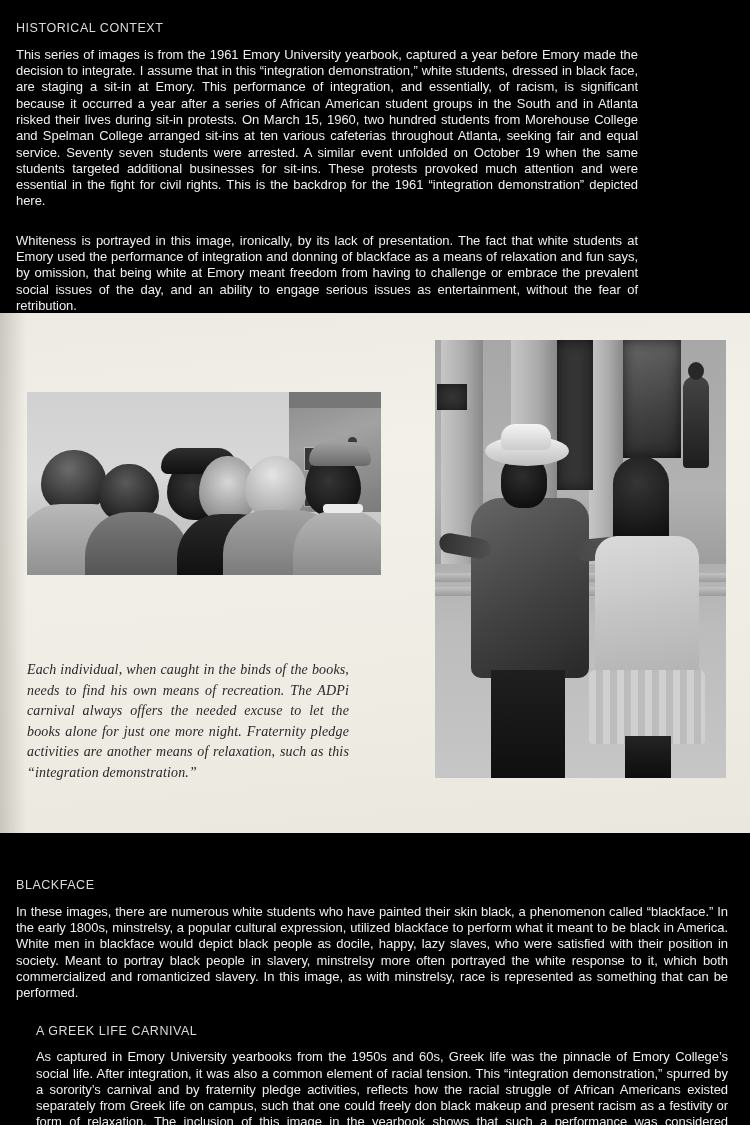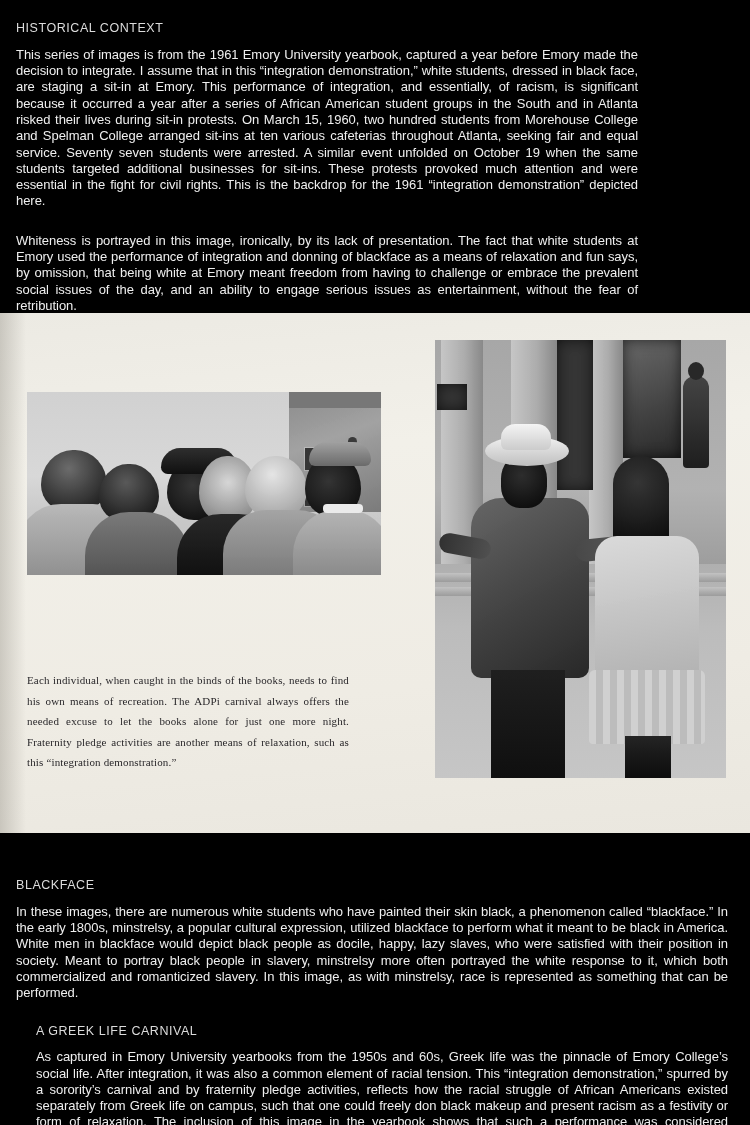--- a/index.html
+++ b/index.html
@@ -135,24 +135,25 @@
   }
   #photo-pair .figure { position: absolute; }
   #photo-pair .hat {
     position: absolute; border-radius: 50%;
   }
 
   
   #yearbook-caption {
     position: absolute;
     left: 27px;
-    top: 357px;               
+    top: 347px;               
     width: 322px;
     font-family: "Liberation Serif", serif;
-    font-size: 11px;
+    font-style: italic;
+    font-size: 14px;
     line-height: 20.6px;
     color: #29272a;
     text-align: justify;
     letter-spacing: 0.15px;
   }
 
   
   #bottom-essay {
     position: absolute;
     left: 0;

